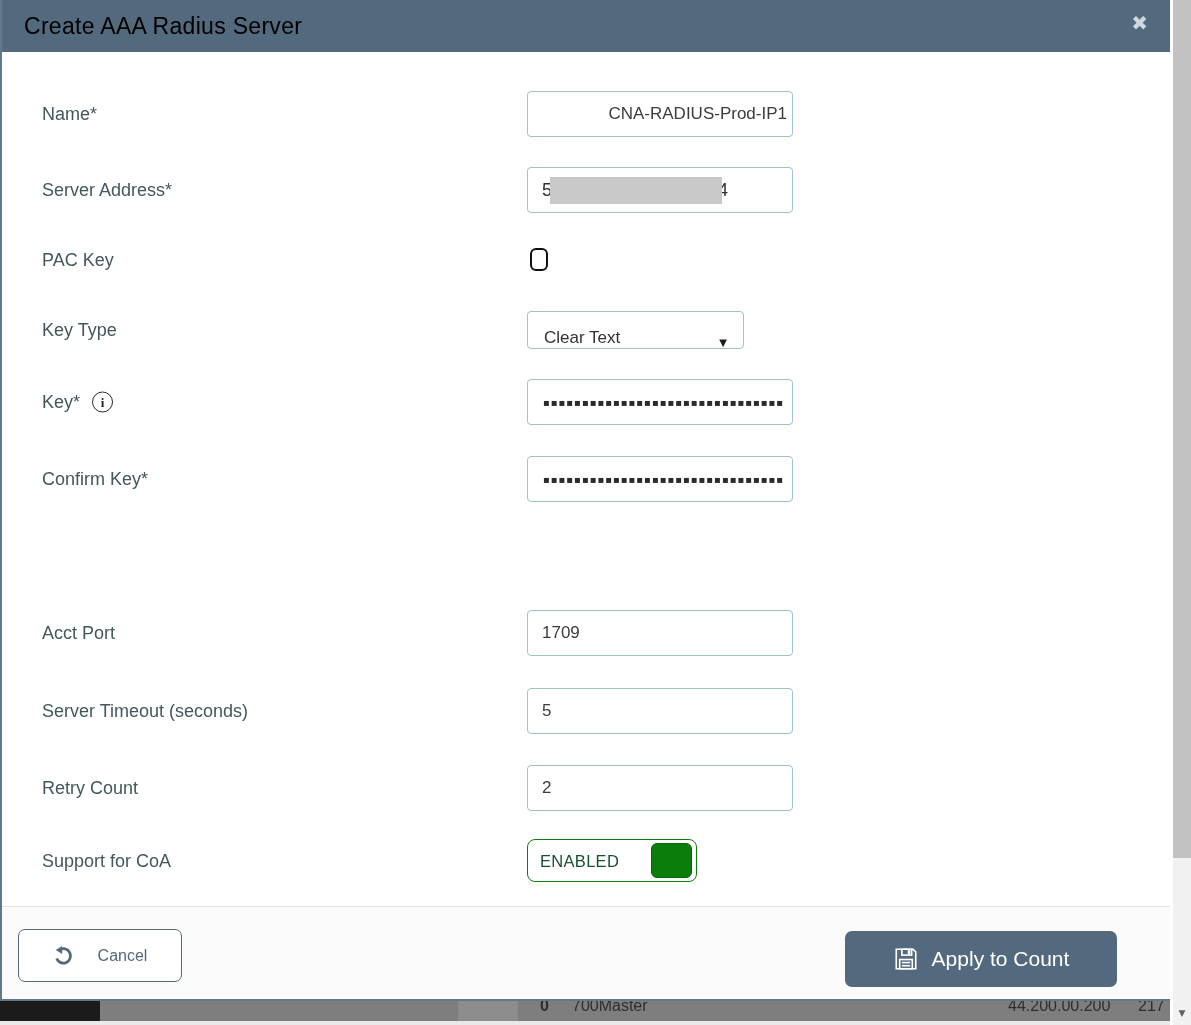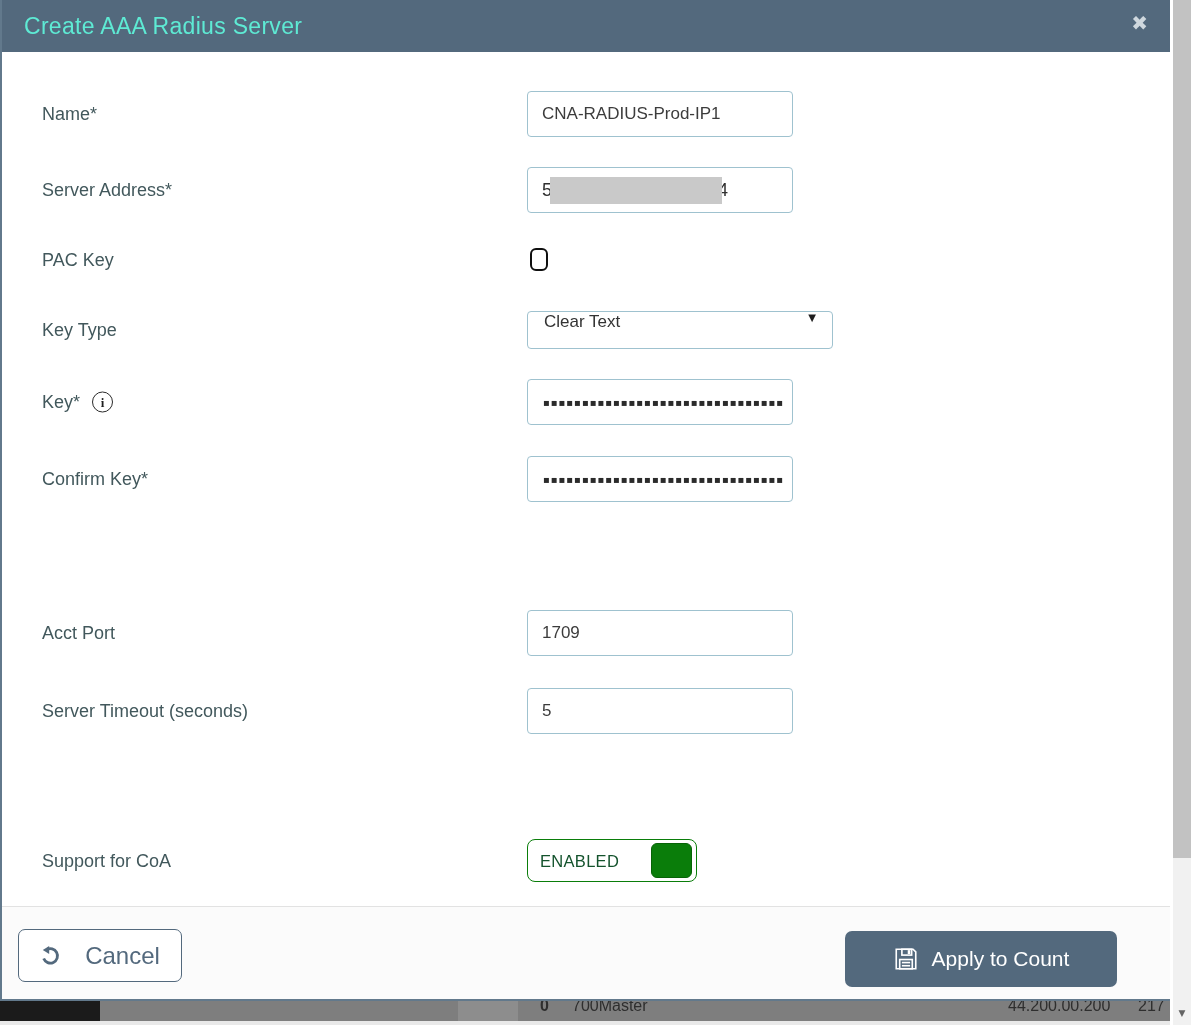--- a/index.html
+++ b/index.html
@@ -24,65 +24,65 @@
   .scrollbar { position:absolute; left:1173px; top:0; width:18px; height:1025px; background:#f1f1f1; }
   .scroll-thumb { position:absolute; left:0; top:0; width:18px; height:858px; background:#c2c2c2; }
   .scroll-down { position:absolute; left:0; top:1003px; width:18px; height:20px; display:flex; align-items:center; justify-content:center;
     color:#636363; font-size:9px; font-family:"DejaVu Sans",sans-serif; }
 
   
   .modal { position:absolute; left:0; top:0; width:1170px; height:1001px; background:#fff;
     border-left:2px solid #62798c; border-bottom:2px solid #62798c; }
   .modal-header { position:absolute; left:0; top:0; width:100%; height:52px; background:#53697d;
     display:flex; align-items:center; }
-  .modal-title { color:#5eead4; font-size:23px; margin-left:22px; letter-spacing:.3px; }
+  .modal-title { color:#000000; font-size:23px; margin-left:22px; letter-spacing:.3px; }
   .close-x { position:absolute; right:22px; top:13px; color:#cfd8de; font-size:20px; font-weight:bold;
     font-family:"DejaVu Sans",sans-serif; cursor:pointer; line-height:1; }
 
   
   .row { position:absolute; left:0; width:100%; }
   .flabel { position:absolute; left:40px; top:50%; transform:translateY(-50%);
     font-size:18px; color:#42585c; display:flex; align-items:center; gap:12px; white-space:nowrap; }
   .control { position:absolute; left:525px; top:0; }
 
   .tinput { width:266px; height:46px; border:1px solid #9fc2cf; border-radius:4px;
     font-family:"Liberation Sans","DejaVu Sans",sans-serif; font-size:17px; color:#3c3c3c;
     padding:0 14px; background:#fff; outline:none; }
-  .ta-right { padding-right:5px; }
+  .ta-right { text-align:right; padding-right:5px; }
 
   .addr-box { position:relative; width:266px; height:46px; border:1px solid #9fc2cf; border-radius:4px; background:#fff; }
   .addr-prefix { position:absolute; left:14px; top:50%; transform:translateY(-50%); font-size:18px; color:#2f2f2f; }
   .addr-redact { position:absolute; left:22px; top:9px; width:172px; height:27px; background:#c9c9c9; }
   .addr-suffix { position:absolute; left:190px; top:50%; transform:translateY(-50%); font-size:18px; color:#2f2f2f; }
 
   .checkbox { width:18px; height:23px; border:2.5px solid #0f0f0f; border-radius:6px; background:#fff; cursor:pointer; }
 
-  .select-box { width:306px; height:38px; border:1px solid #9fc2cf; border-radius:4px; background:#fff;
-    display:flex; align-items:flex-start; justify-content:space-between; padding:0 16px; cursor:pointer; }
+  .select-box { width:217px; height:38px; border:1px solid #9fc2cf; border-radius:4px; background:#fff;
+    display:flex; align-items:flex-end; justify-content:space-between; padding:0 16px; cursor:pointer; }
   .select-value { font-size:17px; color:#333; }
   .select-arrow { font-size:10px; color:#1d1d1d; font-family:"DejaVu Sans",sans-serif; }
 
   .masked { width:266px; height:46px; border:1px solid #9fc2cf; border-radius:4px; background:#fff;
     display:flex; align-items:center; padding-left:15px; font-family:"DejaVu Sans",sans-serif;
     font-size:10px; letter-spacing:1px; color:#2b2b2b; overflow:hidden; white-space:nowrap; }
 
   .info-icon { width:21px; height:21px; border:1.6px solid #2b2b2b; border-radius:50%;
     display:flex; align-items:center; justify-content:center;
     font-family:"Liberation Serif","DejaVu Serif",serif; font-weight:bold; font-size:13px; color:#1f1f1f; }
 
   .toggle { position:relative; width:170px; height:43px; border:1px solid #0a7d0a; border-radius:8px; background:#fff; cursor:pointer; }
   .toggle-text { position:absolute; left:12px; top:50%; transform:translateY(-50%); color:#14532d; font-size:16.5px; letter-spacing:.3px; }
   .toggle-knob { position:absolute; right:4px; top:3px; width:41px; height:35px; background:#0a7d0a;
     border:1px solid #076307; border-radius:6px; }
 
   
   .modal-footer { position:absolute; left:0; top:906px; width:100%; height:93px; background:#fbfbfb; border-top:1px solid #e2e2e2; }
   .cancel-btn { position:absolute; left:16px; top:22px; width:164px; height:53px; background:#fff;
     border:1px solid #53697d; border-radius:7px; display:flex; align-items:center; justify-content:center; gap:24px;
-    color:#53697d; font-size:24px; cursor:pointer; }
+    color:#53697d; font-size:16px; cursor:pointer; }
   .apply-btn { position:absolute; left:843px; top:24px; width:272px; height:56px; background:#53697d;
     border:none; border-radius:7px; display:flex; align-items:center; justify-content:center; gap:13px;
     color:#fff; font-size:21px; cursor:pointer; }
 </style>
 </head>
 <body>
 
 <div class="page">
 
   <div class="bg-bottom">
@@ -152,20 +152,24 @@
     <div class="row" style="top:610px;height:46px;">
       <div class="flabel">Acct Port</div>
       <input class="tinput control" type="text" value="1709" style="">
     </div>
 
     <div class="row" style="top:688px;height:46px;">
       <div class="flabel">Server Timeout (seconds)</div>
       <input class="tinput control" type="text" value="5" style="">
     </div>
 
+    <div class="row" style="top:765px;height:46px;">
+      <div class="flabel">Retry Count</div>
+      <input class="tinput control" type="text" value="2" style="">
+    </div>
 
     <div class="row" style="top:839px;height:43px;">
       <div class="flabel">Support for CoA</div>
       <div class="toggle control">
         <span class="toggle-text">ENABLED</span>
         <div class="toggle-knob"></div>
       </div>
     </div>
 
     <div class="modal-footer">

